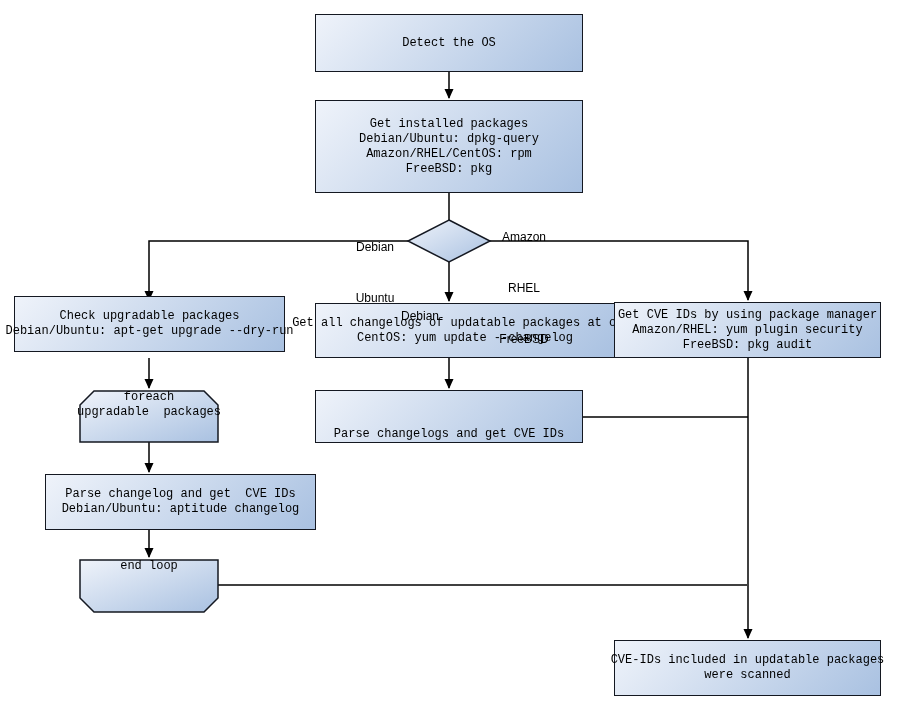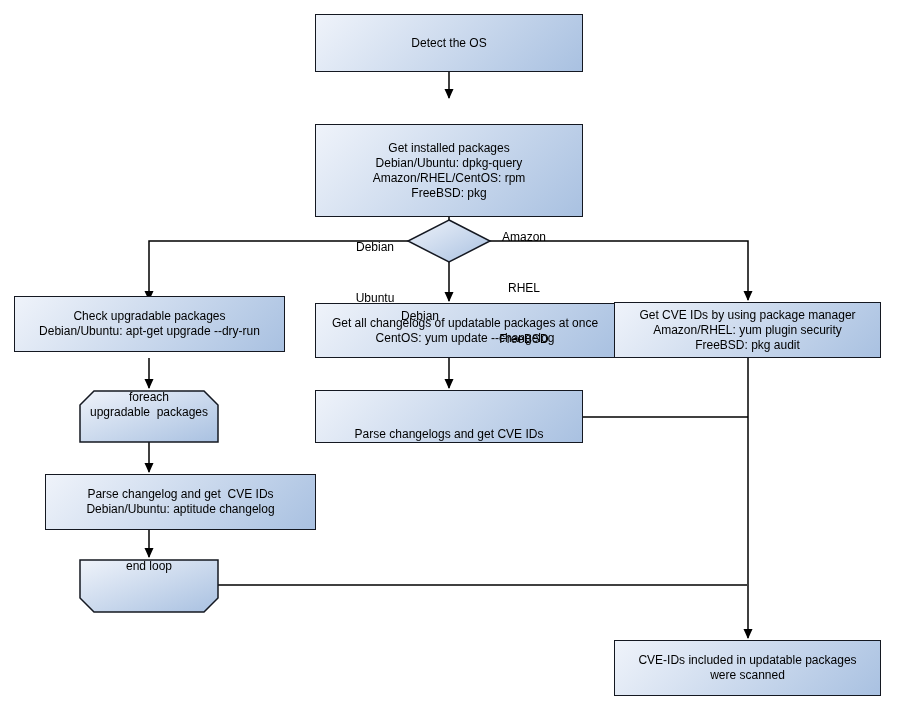--- a/index.html
+++ b/index.html
@@ -26,20 +26,21 @@
     flex-direction: column;
     align-items: center;
     justify-content: center;
     font-size: 12px;
     color: #000000;
     text-align: center;
   }
   .node .line, .shape-text .line {
     white-space: pre;
     line-height: 15px;
+    font-family: Liberation Mono, monospace;
   }
   .shape-svg {
     position: absolute;
   }
   .shape-text {
     position: absolute;
     display: flex;
     flex-direction: column;
     align-items: center;
     justify-content: flex-start;
@@ -80,21 +81,21 @@
       <line x1="583" y1="417" x2="748" y2="417"></line>
       <line x1="218" y1="585" x2="747" y2="585"></line>
       <line x1="748" y1="358" x2="748" y2="638" marker-end="url(#arrow)"></line>
     </g>
   </svg>
 
   <div class="node" style="left:315px; top:14px; width:268px; height:58px;">
     <div class="line">Detect the OS</div>
   </div>
 
-  <div class="node" style="left:315px; top:100px; width:268px; height:93px;margin-top:24px;">
+  <div class="node" style="left:315px; top:100px; width:268px; height:93px;">
     <div class="line">Get installed packages</div>
     <div class="line">Debian/Ubuntu: dpkg-query</div>
     <div class="line">Amazon/RHEL/CentOS: rpm</div>
     <div class="line">FreeBSD: pkg</div>
   </div>
 
   <div class="node" style="left:14px; top:296px; width:271px; height:56px;text-align:right;">
     <div class="line">Check upgradable packages</div>
     <div class="line">Debian/Ubuntu: apt-get upgrade --dry-run</div>
   </div>

